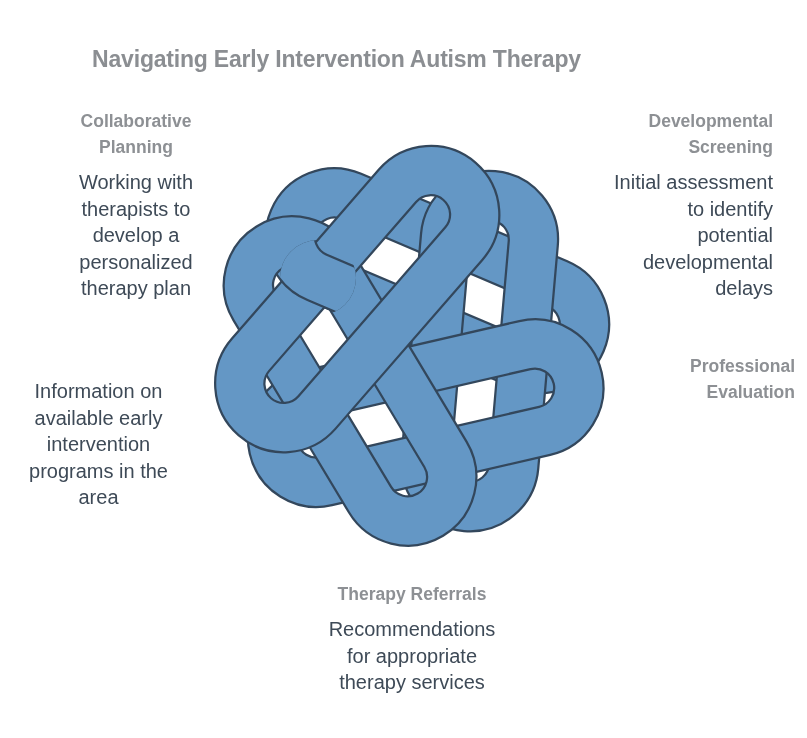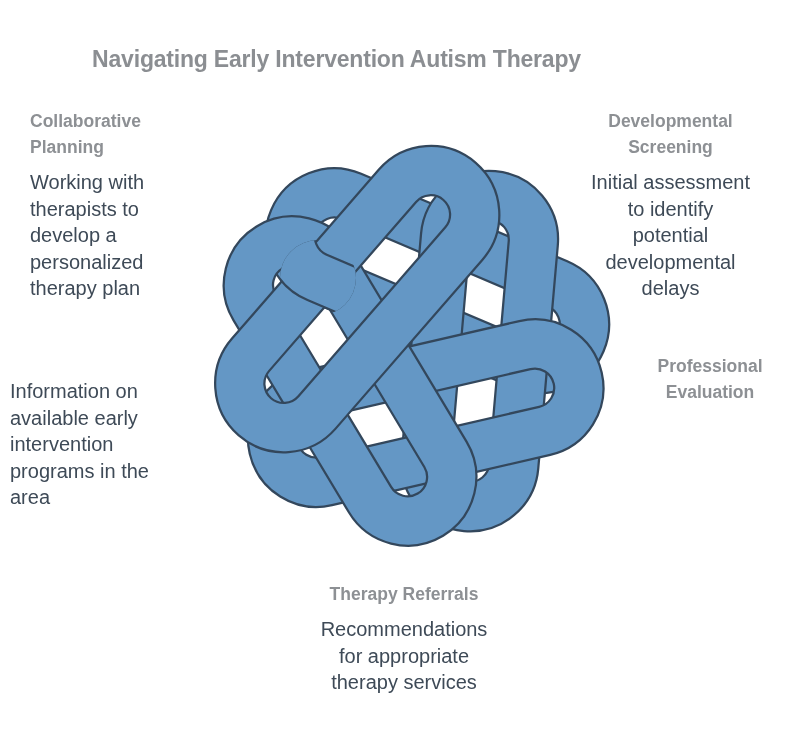--- a/index.html
+++ b/index.html
@@ -16,29 +16,29 @@
   .section{position:absolute;}
   .section .heading{
     font-size:17.5px;font-weight:bold;line-height:26px;
     color:var(--heading,#8D9094);white-space:pre-line;
     margin:0 0 9px 0;
   }
   .section .body-text{
     font-size:20px;font-weight:normal;line-height:26.5px;
     color:var(--body,#3E4A57);white-space:pre-line;margin:0;
   }
-  .align-right{text-align:left;}
-  .align-left{text-align:center;}
+  .align-right{text-align:center;}
+  .align-left{text-align:right;}
   .align-center{text-align:center;}
 
   #sec-collaborative{left:30px;top:108px;width:212px;}
   #sec-developmental{left:568px;top:108px;width:205px;}
   #sec-professional{left:625px;top:353px;width:170px;}
   #sec-local{left:10px;top:378px;width:177px;}
-  #sec-therapy{left:284px;top:581px;width:240px;}
+  #sec-therapy{left:292px;top:581px;width:240px;}
 
   .knot-wrap{position:absolute;left:199px;top:134px;width:422px;height:422px;}
   .kd{fill:none;stroke:var(--knot-outline,#33475C);stroke-width:51.5;stroke-linecap:butt;}
   .kb{fill:none;stroke:var(--knot-fill,#6497C5);stroke-width:47;stroke-linecap:butt;}
 </style>
 </head>
 <body style="--bg: #FFFFFF; --title: #8B8E92; --heading: #8D9094; --body: #3E4A57; --knot-fill: #6497C5; --knot-outline: #33475C;">
 
 <div class="page-title">Navigating Early Intervention Autism Therapy</div>
 

